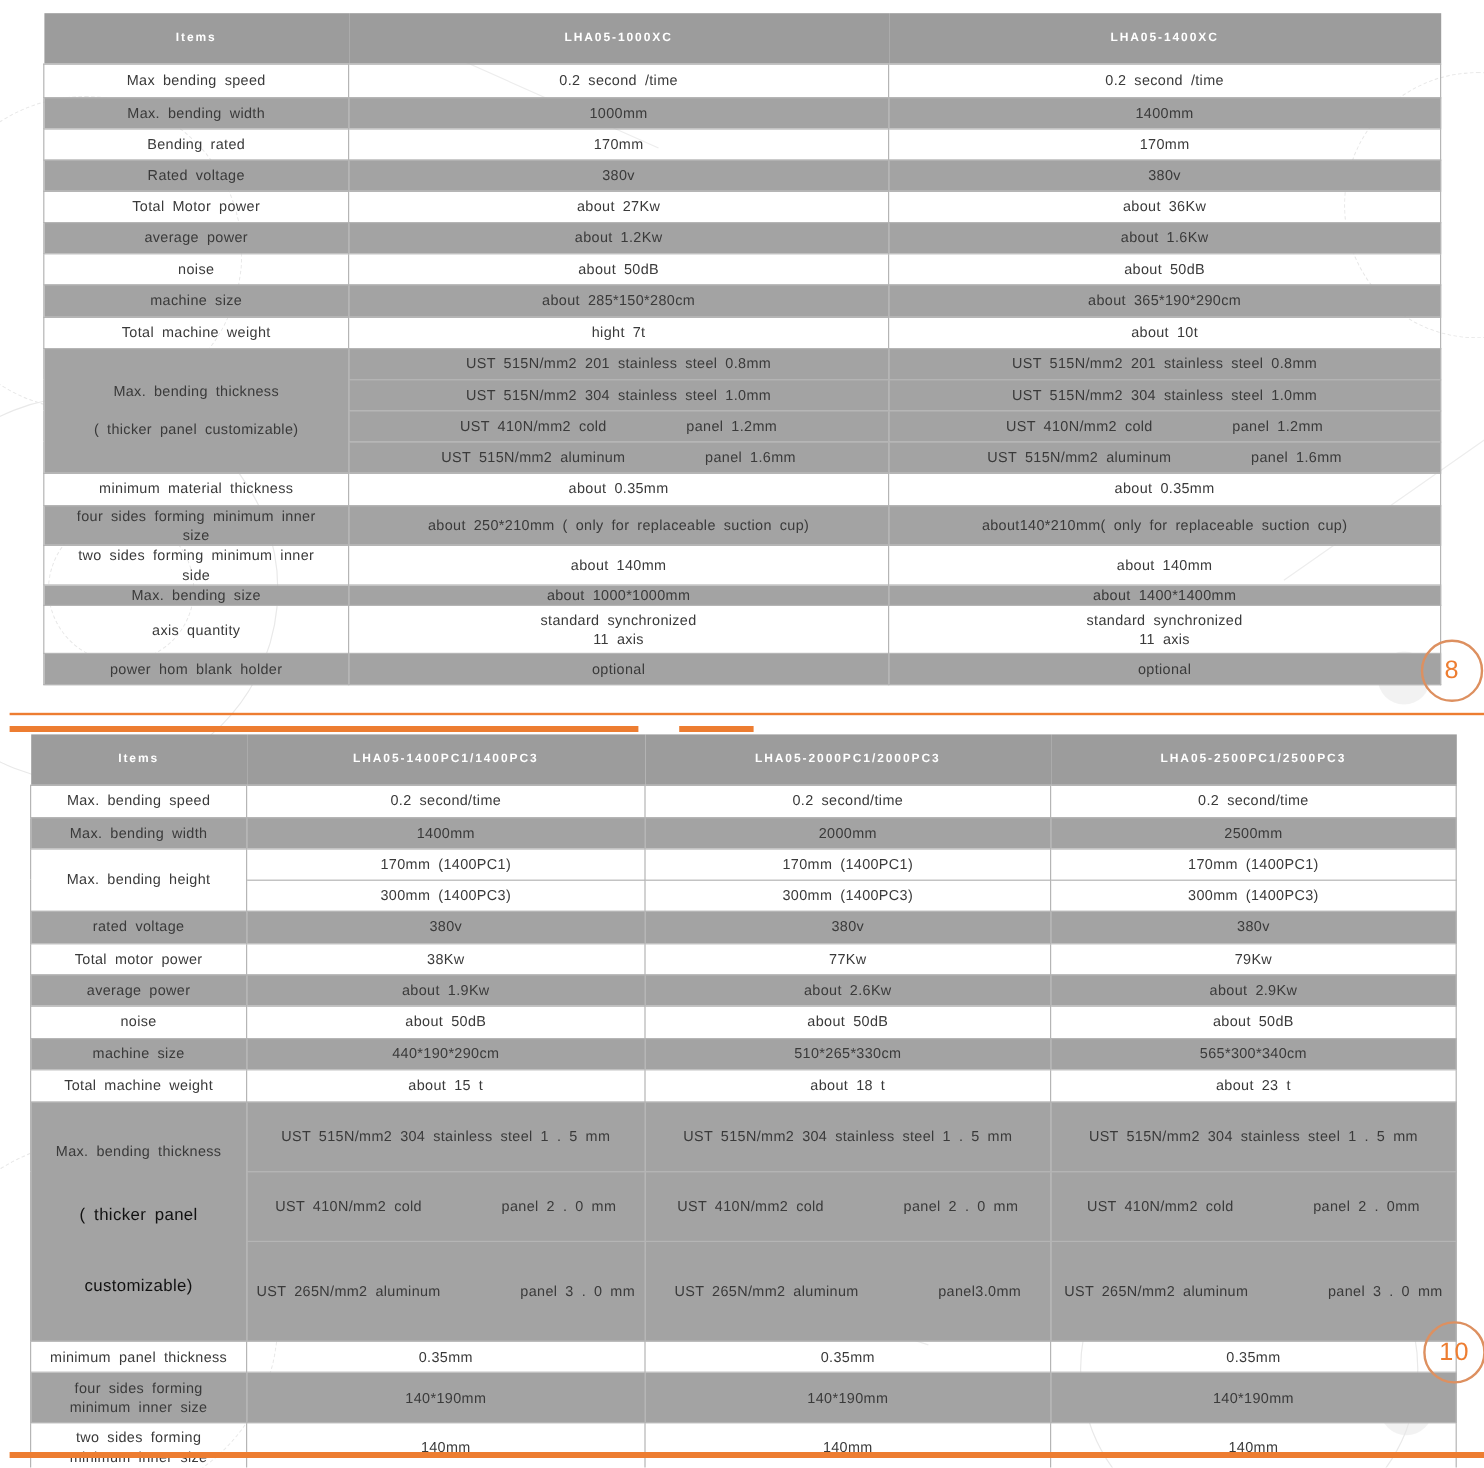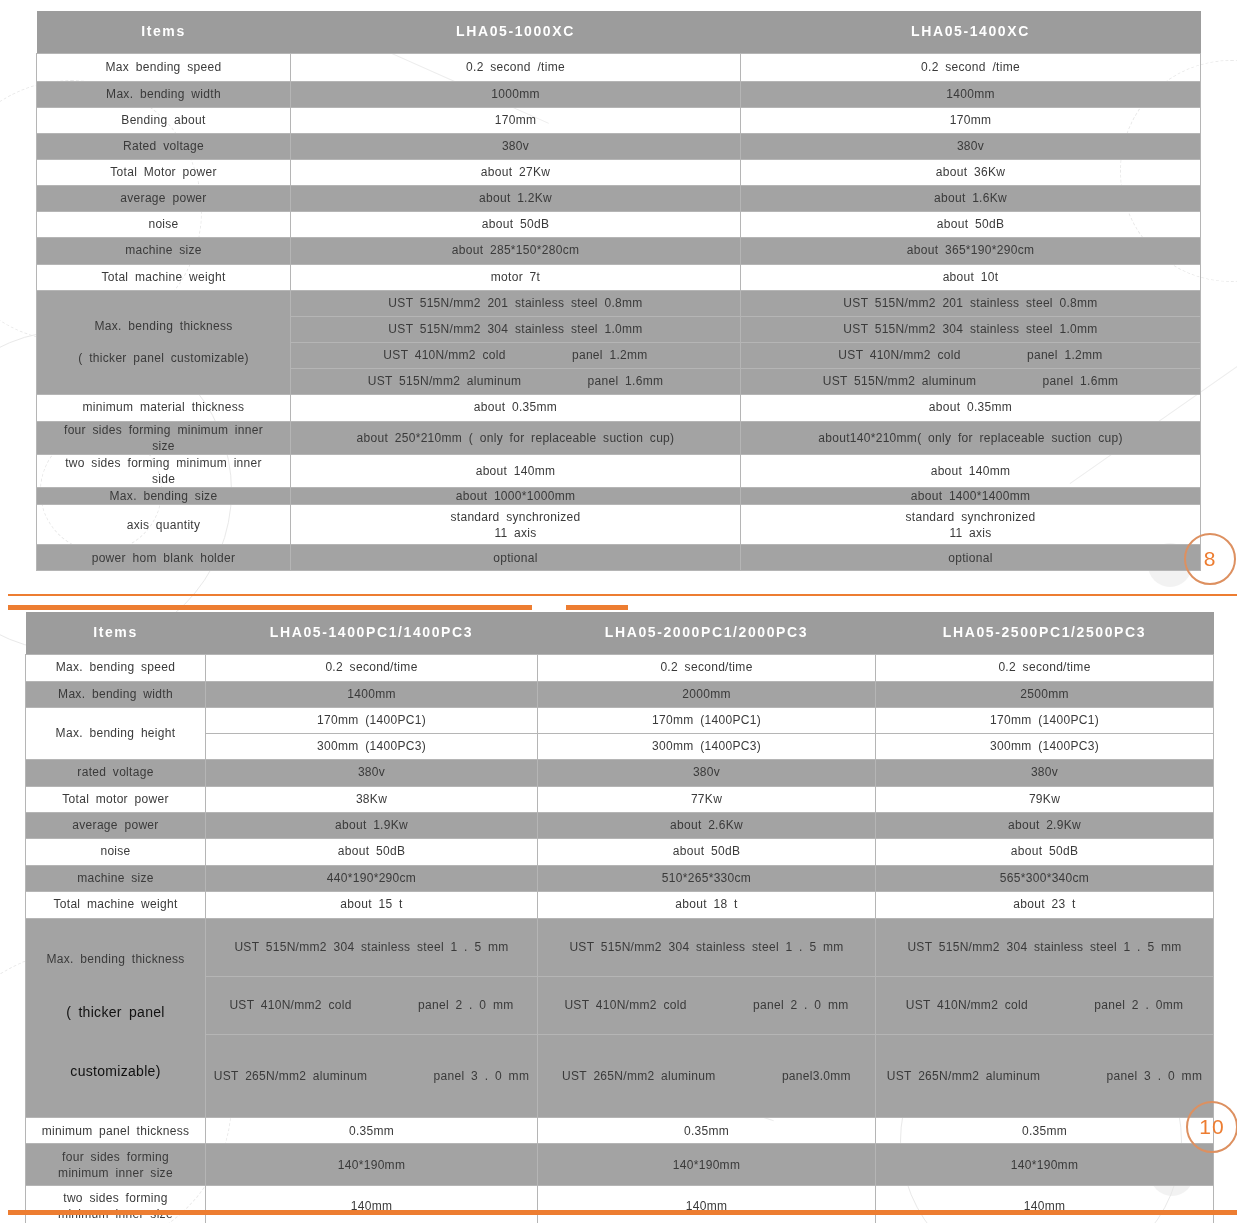--- a/index.html
+++ b/index.html
@@ -12,21 +12,21 @@
   .wm-ring{border:1px solid #e9e9e9;border-radius:50%;}
   .wm-line{background:#ededed;height:1px;}
   .wm-blob{background:#e7e7e7;border-radius:50%;opacity:.55;}
 
   table{border-collapse:collapse;table-layout:fixed;position:absolute;}
   td{border:1px solid #b5b5b5;text-align:center;vertical-align:middle;
      font-size:12px;letter-spacing:.3px;word-spacing:3px;white-space:pre-wrap;
      padding:0 4px;line-height:1.35;}
   tr.g td{background:#a3a3a3;}
   .hdr td{background:#9c9c9c;border:none;color:#ffffff;font-weight:bold;
-          font-size:14px;letter-spacing:1.6px;word-spacing:2px;}
+          font-size:10px;letter-spacing:1.6px;word-spacing:2px;}
   #t1{left:36px;top:11px;width:1164px;}
   #t2{left:25px;top:612px;width:1188px;}
   .h42{height:42px}.h41{height:41px}.h40{height:40px}.h43{height:28px}
   .h37{height:37px}.h28{height:28px}.h27{height:27px}.h26{height:26px}.h23{height:14px}
   td.gcell{background:#d9d9d9;}
   .tk-main{font-size:12px;}
   .tk-bold{font-size:14px;font-weight:normal;color:#111;line-height:1.9;}
   
   .rule{position:absolute;background:#ED7D31;}
   
@@ -67,21 +67,21 @@
     <td>Max bending speed</td>
     <td>0.2 second /time</td>
     <td>0.2 second /time</td>
   </tr>
   <tr class="g h26">
     <td>Max. bending width</td>
     <td>1000mm</td>
     <td>1400mm</td>
   </tr>
   <tr class="h26">
-    <td>Bending about</td>
+    <td>Bending rated</td>
     <td>170mm</td>
     <td>170mm</td>
   </tr>
   <tr class="g h26">
     <td>Rated voltage</td>
     <td>380v</td>
     <td>380v</td>
   </tr>
   <tr class="h26">
     <td>Total Motor power</td>
@@ -98,21 +98,21 @@
     <td>about 50dB</td>
     <td>about 50dB</td>
   </tr>
   <tr class="g h27">
     <td>machine size</td>
     <td>about 285*150*280cm</td>
     <td>about 365*190*290cm</td>
   </tr>
   <tr class="h26">
     <td>Total machine weight</td>
-    <td>motor 7t</td>
+    <td>hight 7t</td>
     <td>about 10t</td>
   </tr>
   <tr class="g h26">
     <td rowspan="4" class="gcell">Max. bending thickness
 
 ( thicker panel customizable)</td>
     <td>UST 515N/mm2 201 stainless steel 0.8mm</td>
     <td>UST 515N/mm2 201 stainless steel 0.8mm</td>
   </tr>
   <tr class="g h26">

